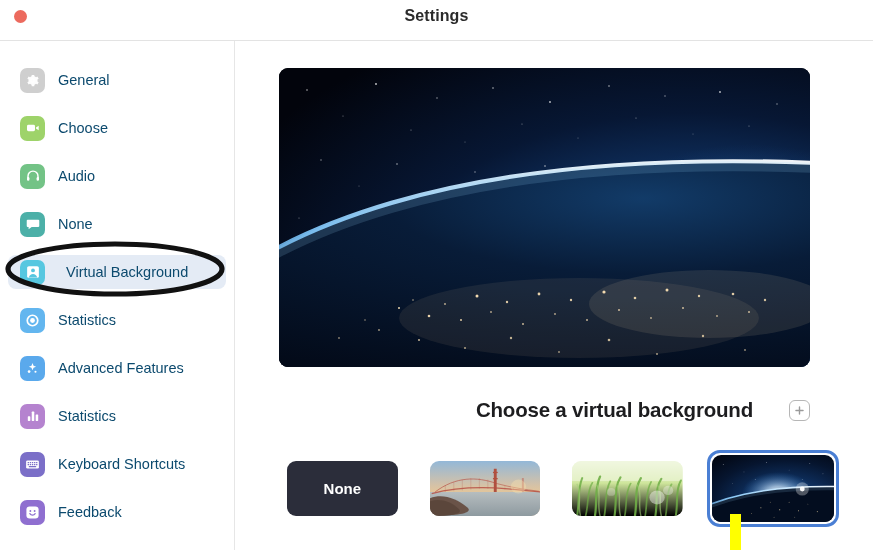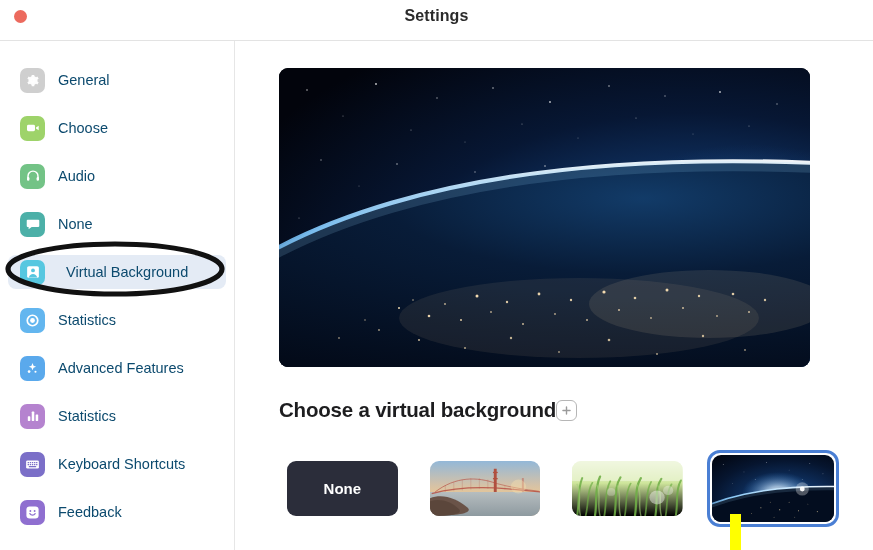--- a/index.html
+++ b/index.html
@@ -91,21 +91,21 @@
     width: 531px; height: 299px;
     border-radius: 9px;
     overflow: hidden;
     background: #04060f;
   }
   .preview svg { display: block; width: 100%; height: 100%; }
 
   .section-head {
     position: absolute; left: 43px; top: 352px;
     width: 531px; height: 34px;
-    display: flex; align-items: center; justify-content: flex-start;
+    display: flex; align-items: center; justify-content: flex-end; gap: 36px;
   }
   .section-title {
     font-size: 20.5px; font-weight: bold; color: #1d1d1f;
     letter-spacing: -.2px;
   }
   .add-btn {
     width: 21px; height: 21px;
     border: 1.3px solid #b6b6b6; border-radius: 6px;
     display: flex; align-items: center; justify-content: center;
     color: #9a9a9a;

